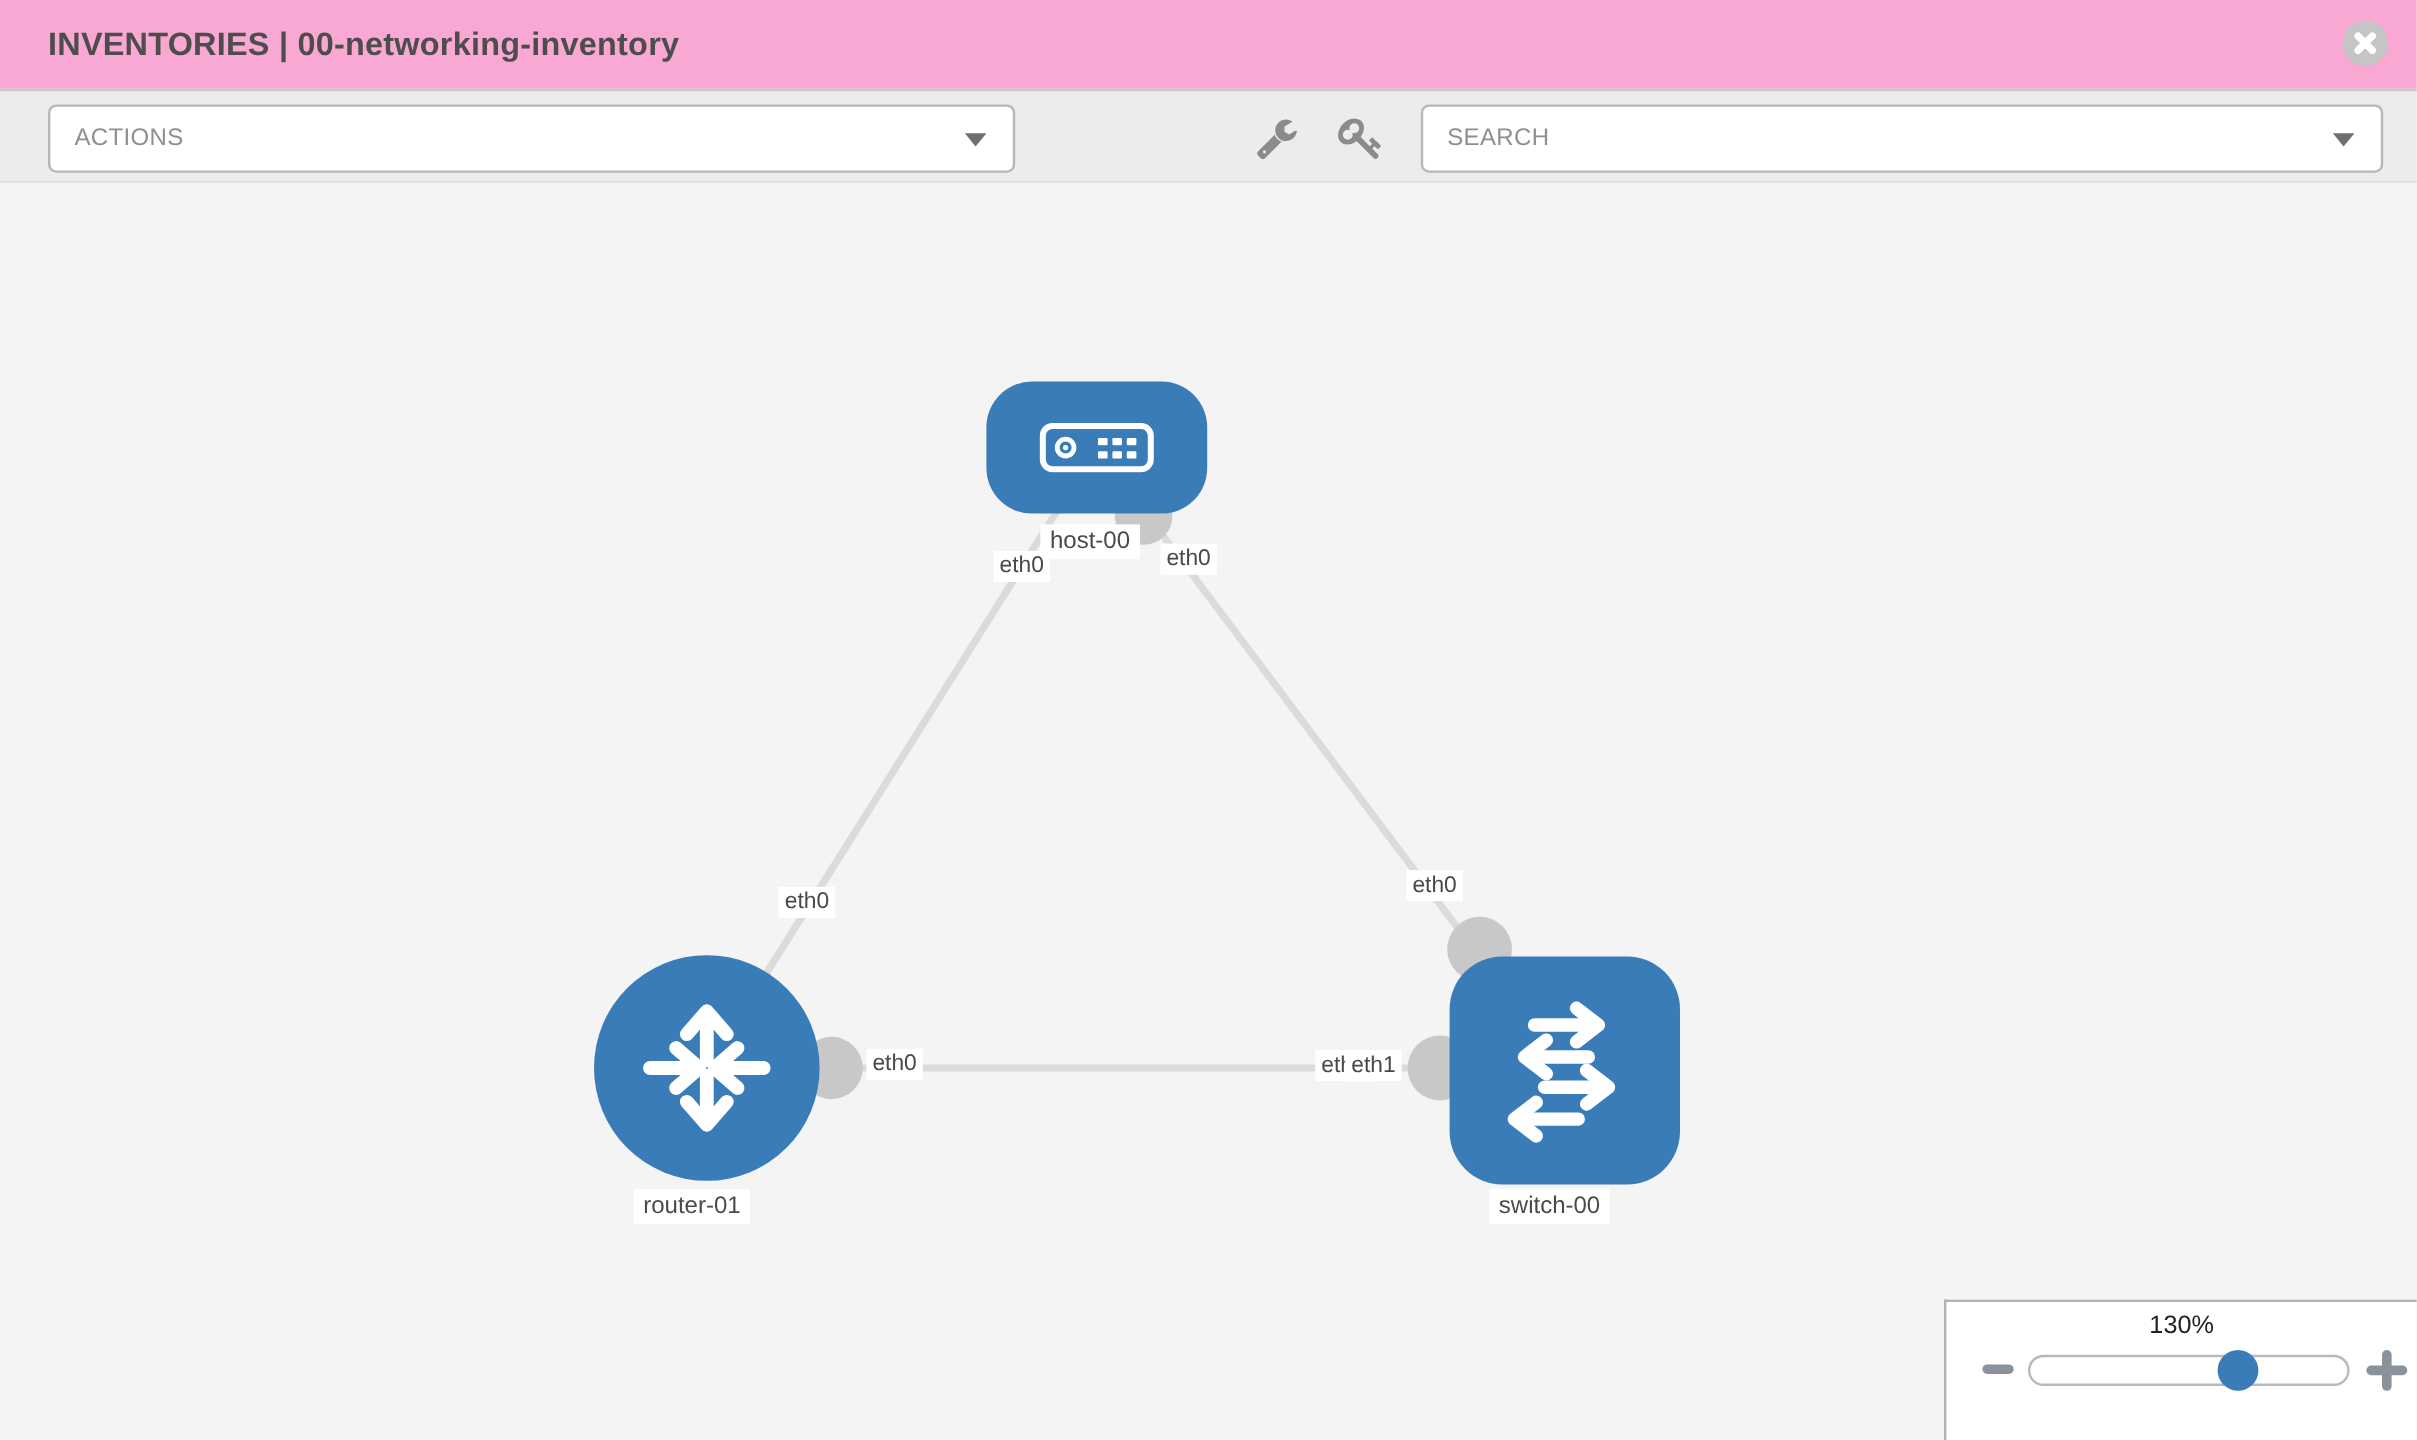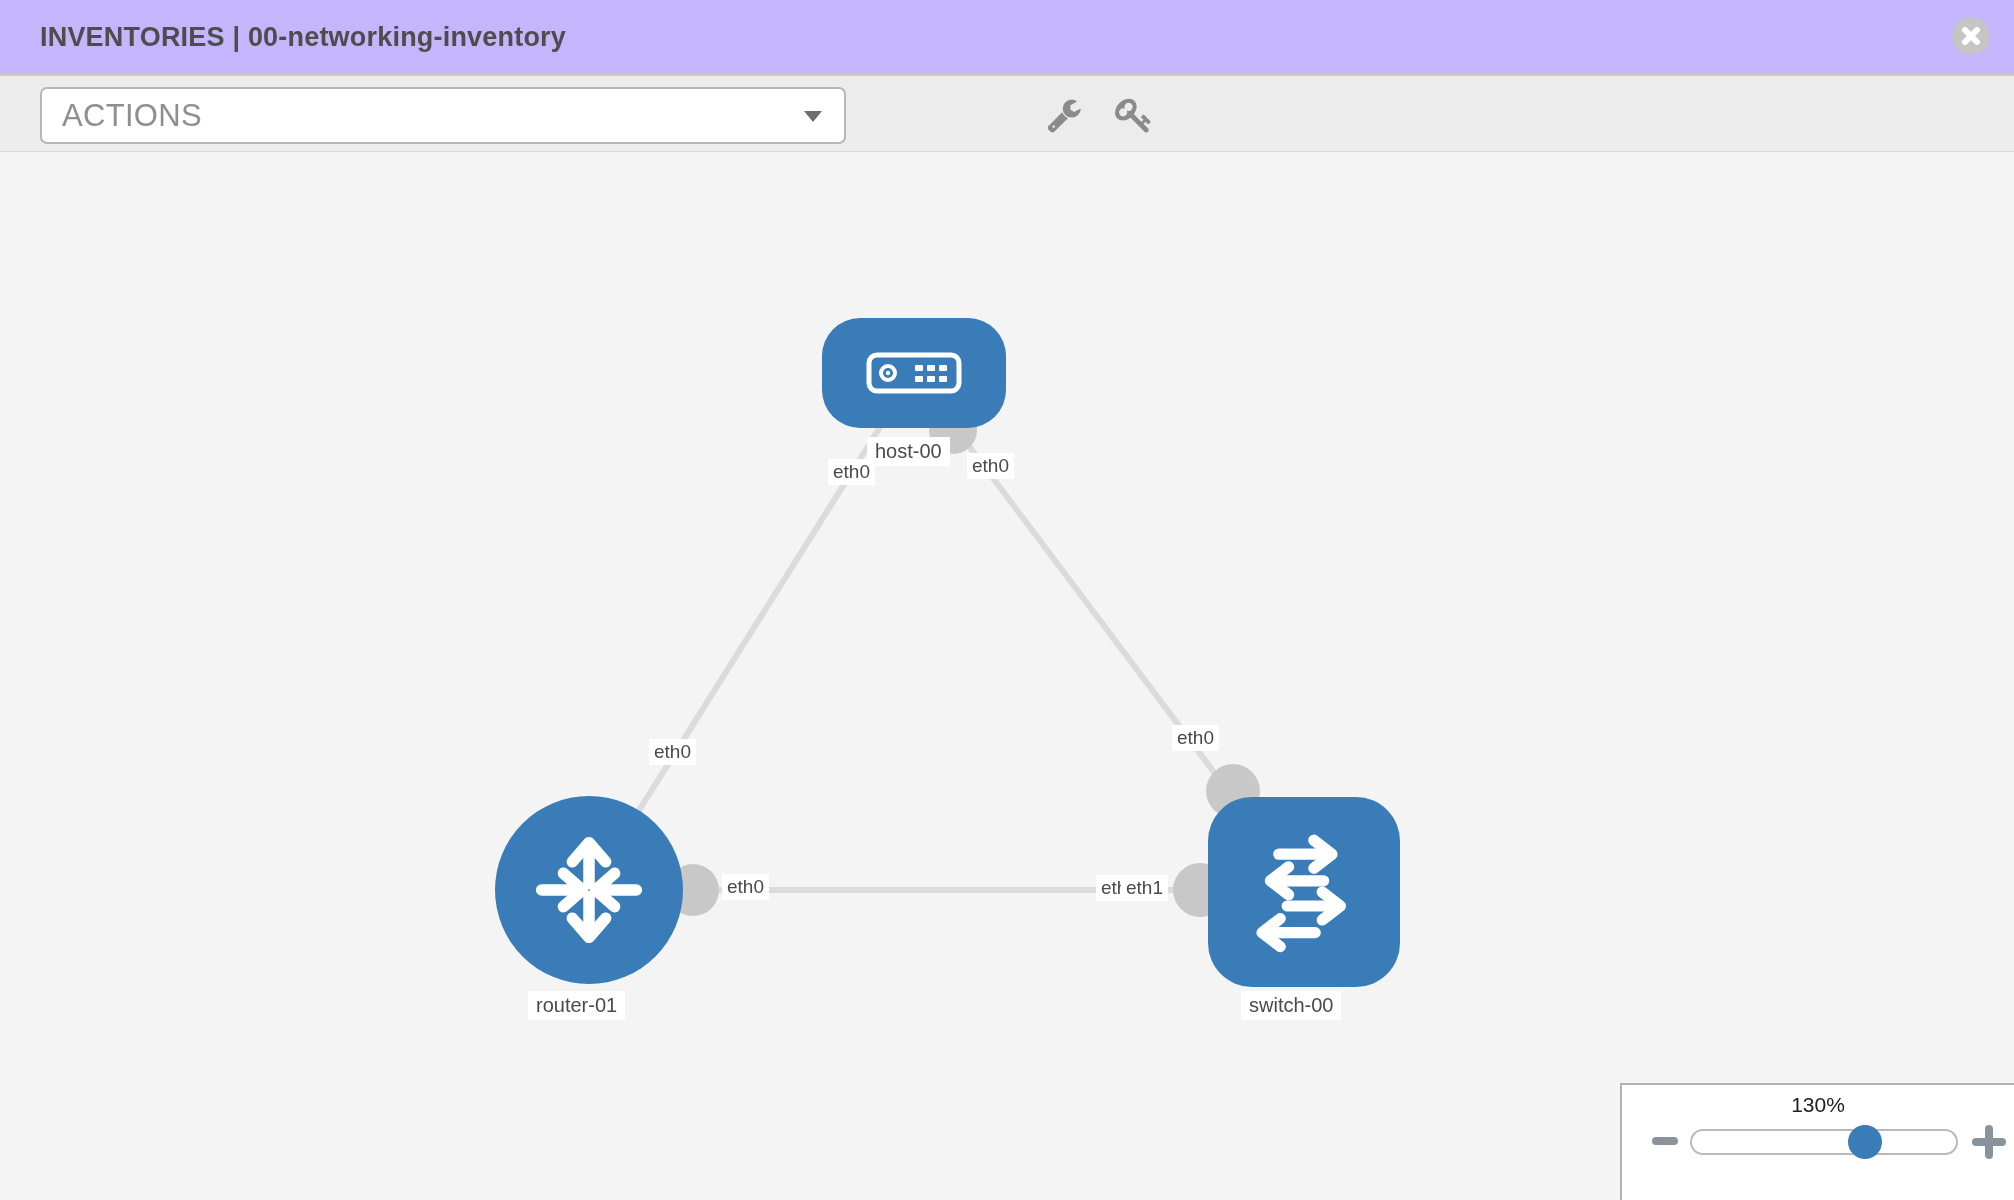--- a/index.html
+++ b/index.html
@@ -1,36 +1,36 @@
 <!DOCTYPE html>
 <html><head>
 <meta charset="utf-8">
 <style>
   * { margin:0; padding:0; box-sizing:border-box; }
   html,body { width:2014px; height:1200px; overflow:hidden;
     font-family:"Liberation Sans","DejaVu Sans",sans-serif; background:#f4f4f4; }
   .page { position:relative; width:2014px; height:1200px; }
 
   
-  .header { position:absolute; left:0; top:0; width:2014px; height:74px; background:#c4b5fd; }
+  .header { position:absolute; left:0; top:0; width:2014px; height:74px; background:#f9a8d4; }
   .header-title { position:absolute; left:40px; top:0; line-height:74px;
     font-size:27px; font-weight:bold; color:#4d4d4d; letter-spacing:.2px; }
   .close-btn { position:absolute; right:24px; top:17px; width:38px; height:38px;
     border-radius:50%; background:#c5c5c5; border:none; cursor:pointer; }
   .close-btn svg { position:absolute; left:0; top:0; }
 
   
   .toolbar { position:absolute; left:0; top:74px; width:2014px; height:78px;
     background:#ececec; border-top:2px solid #c9c9c9; border-bottom:1px solid #d9d9d9; }
   .dropdown { position:absolute; top:11px; height:57px; background:#fff;
     border:2px solid #b7b7b7; border-radius:7px; cursor:pointer; }
   .dropdown-actions { left:40px;  width:806px; }
   .dropdown-search  { left:1184px; width:802px; }
   .dropdown-label { position:absolute; left:20px; top:0; line-height:53px;
-    font-size:31px; color:#8f8f8f; letter-spacing:.3px; }
+    font-size:20px; color:#8f8f8f; letter-spacing:.3px; }
   .caret { position:absolute; right:22px; top:22px; width:0; height:0;
     border-left:9px solid transparent; border-right:9px solid transparent;
     border-top:11px solid #6e6e6e; }
   .tool-btn { position:absolute; top:18px; width:44px; height:44px; background:none;
     border:none; cursor:pointer; }
   .tool-wrench { left:1042px; }
   .tool-key    { left:1112px; }
 
   
   .canvas { position:absolute; left:0; top:153px; width:2014px; height:1047px; background:#f4f4f4; }
@@ -104,20 +104,24 @@
       </span>
     </button>
     <button class="tool-btn tool-key">
       <span>
         <svg width="38" height="38" viewBox="0 0 1792 1792">
           <path fill="#8b8b8b" d="M832 512q0-80-56-136t-136-56q-80 0-136 56t-56 136q0 42 19 83-41-19-83-19-80 0-136 56t-56 136q0 80 56 136t136 56q80 0 136-56t56-136q0-42-19-83 41 19 83 19 80 0 136-56t56-136zm851 704q0 17-49 66t-66 49q-9 0-28.5-16t-36.5-33-38.5-40-24.5-26l-96 96 220 220q28 28 28 68 0 42-39 81t-81 39q-40 0-68-28l-671-671q-176 131-365 131-163 0-265.5-102.5t-102.5-265.5q0-160 95-313t248-248 313-95q163 0 265.5 102.5t102.5 265.5q0 189-131 365l355 355 96-96q-3-3-26-24.5t-40-38.5-33-36.5-16-28.5q0-17 49-66t66-49q13 0 23 10 6 6 46 44.5t82 79.5 86.5 86 73 78 28.5 41z"></path>
         </svg>
       </span>
     </button>
 
+    <div class="dropdown dropdown-search">
+      <span class="dropdown-label">SEARCH</span>
+      <span class="caret"></span>
+    </div>
   </div>
 
   <div class="canvas">
 
     <svg class="links-layer" width="2014" height="1047" viewBox="0 153 2014 1047">
       <line x1="914" y1="373" x2="589" y2="890" stroke="#dbdbdb" stroke-width="6"></line>
       <line x1="914" y1="373" x2="1304" y2="892" stroke="#dbdbdb" stroke-width="6"></line>
       <line x1="589" y1="890" x2="1304" y2="890" stroke="#dbdbdb" stroke-width="6"></line>
       <circle cx="953" cy="430" r="24" fill="#c8c8c8"></circle>
       <circle cx="693" cy="890" r="26" fill="#c8c8c8"></circle>

